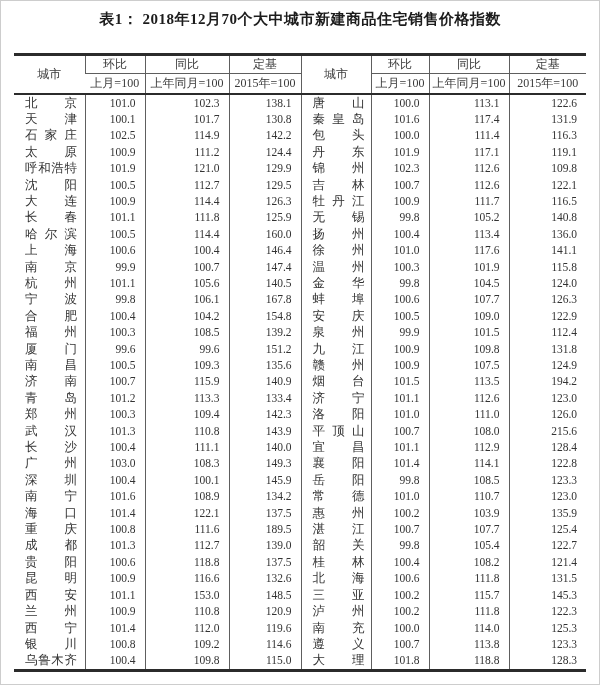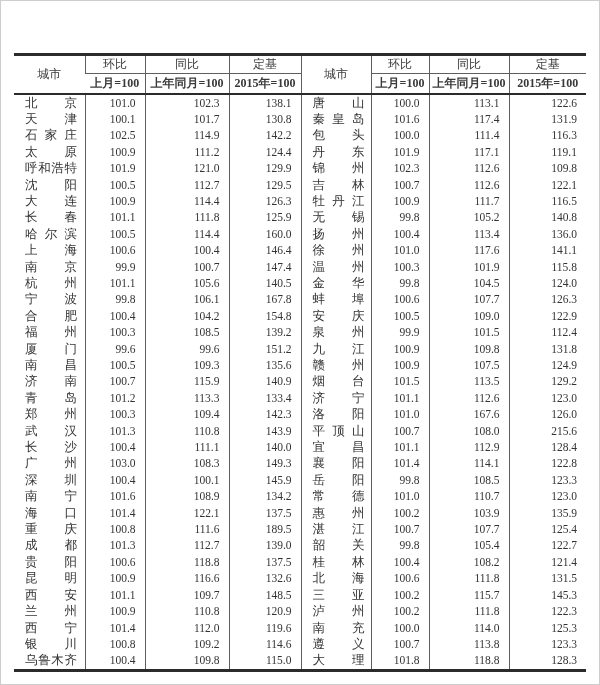--- a/index.html
+++ b/index.html
@@ -49,21 +49,21 @@
     font-weight:normal;
     vertical-align:middle;
   }
   th:first-child,td:first-child{border-left:none;}
   thead th{
     font-size:12px;
     text-align:center;
     color:#3a3a3a;
   }
   thead tr.h1 th{height:18px;}
-  thead tr.h2 th{height:20px;font-weight:bold;}
+  thead tr.h2 th{height:20px;}
   thead tr.h1 th.metric{border-bottom:1px solid var(--border-light);font-family:Liberation Serif, serif;}
   thead th{border-bottom:2px solid var(--border-dark);}
   thead tr.h1 th.metric{border-bottom:1px solid var(--border-light);}
   tbody td{
     height:16.4px;
     font-size:11.5px;
     line-height:16.4px;
     white-space:nowrap;
     overflow:hidden;
   }
@@ -77,20 +77,21 @@
     display:inline-block;
     width:52px;
     text-align:justify;
     text-align-last:justify;
   }
 </style>
 </head>
 <body>
 
 <div class="page">
+  <div class="title">表1： 2018年12月70个大中城市新建商品住宅销售价格指数</div>
 
   <table class="idx">
     <colgroup>
       <col class="c-city">
         <col class="c-mom">
         <col class="c-yoy">
         <col class="c-fix">
       <col class="c-city2">
         <col class="c-mom2">
         <col class="c-yoy2">
@@ -288,40 +289,40 @@
           <td class="num-cell">124.9</td>
         </tr>
         <tr>
           <td class="city-cell"><span class="city-name">济南</span></td>
           <td class="num-cell">100.7</td>
           <td class="num-cell">115.9</td>
           <td class="num-cell">140.9</td>
           <td class="city-cell"><span class="city-name">烟台</span></td>
           <td class="num-cell">101.5</td>
           <td class="num-cell">113.5</td>
-          <td class="num-cell">129.2</td>
+          <td class="num-cell">194.2</td>
         </tr>
         <tr>
           <td class="city-cell"><span class="city-name">青岛</span></td>
           <td class="num-cell">101.2</td>
           <td class="num-cell">113.3</td>
           <td class="num-cell">133.4</td>
           <td class="city-cell"><span class="city-name">济宁</span></td>
           <td class="num-cell">101.1</td>
           <td class="num-cell">112.6</td>
           <td class="num-cell">123.0</td>
         </tr>
         <tr>
           <td class="city-cell"><span class="city-name">郑州</span></td>
           <td class="num-cell">100.3</td>
           <td class="num-cell">109.4</td>
           <td class="num-cell">142.3</td>
           <td class="city-cell"><span class="city-name">洛阳</span></td>
           <td class="num-cell">101.0</td>
-          <td class="num-cell">167.6</td>
+          <td class="num-cell">111.0</td>
           <td class="num-cell">126.0</td>
         </tr>
         <tr>
           <td class="city-cell"><span class="city-name">武汉</span></td>
           <td class="num-cell">101.3</td>
           <td class="num-cell">110.8</td>
           <td class="num-cell">143.9</td>
           <td class="city-cell"><span class="city-name">平顶山</span></td>
           <td class="num-cell">100.7</td>
           <td class="num-cell">108.0</td>
@@ -413,21 +414,21 @@
           <td class="num-cell">116.6</td>
           <td class="num-cell">132.6</td>
           <td class="city-cell"><span class="city-name">北海</span></td>
           <td class="num-cell">100.6</td>
           <td class="num-cell">111.8</td>
           <td class="num-cell">131.5</td>
         </tr>
         <tr>
           <td class="city-cell"><span class="city-name">西安</span></td>
           <td class="num-cell">101.1</td>
-          <td class="num-cell">109.7</td>
+          <td class="num-cell">153.0</td>
           <td class="num-cell">148.5</td>
           <td class="city-cell"><span class="city-name">三亚</span></td>
           <td class="num-cell">100.2</td>
           <td class="num-cell">115.7</td>
           <td class="num-cell">145.3</td>
         </tr>
         <tr>
           <td class="city-cell"><span class="city-name">兰州</span></td>
           <td class="num-cell">100.9</td>
           <td class="num-cell">110.8</td>

